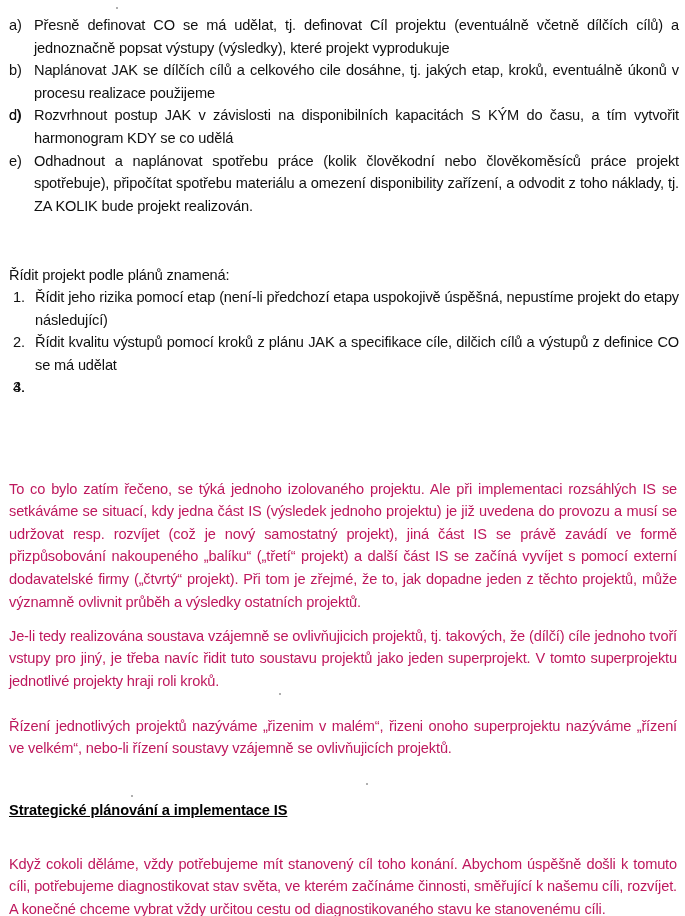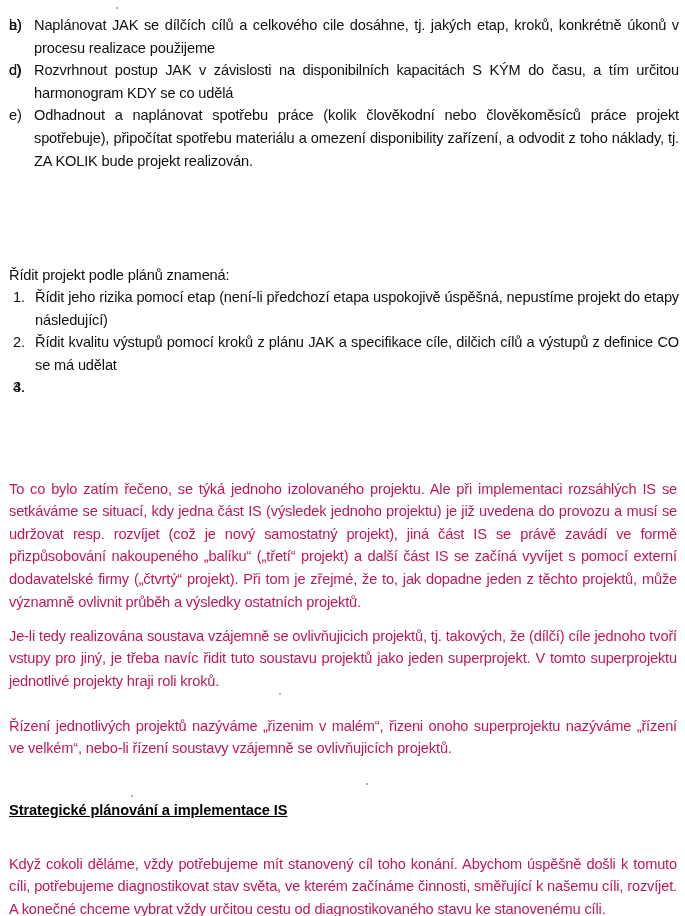--- a/index.html
+++ b/index.html
@@ -132,31 +132,32 @@
   }
 </style>
 </head>
 <body>
 
 <div id="page">
 
   <ul class="alpha-list">
     <li>
       <span class="marker">a)</span>
+      <span>Přesně definovat CO se má udělat, tj. definovat Cíl projektu (eventuálně včetně dílčích cílů) a jednoznačně popsat výstupy (výsledky), které projekt vyprodukuje</span>
     </li>
     <li>
       <span class="marker">b)</span>
-      <span>Naplánovat JAK se dílčích cílů a celkového cile dosáhne, tj. jakých etap, kroků, konkrétně úkonů v procesu realizace použijeme</span>
+      <span>Naplánovat JAK se dílčích cílů a celkového cile dosáhne, tj. jakých etap, kroků, eventuálně úkonů v procesu realizace použijeme</span>
     </li>
     <li>
       <span class="marker">c)</span>
     </li>
     <li>
       <span class="marker">d)</span>
-      <span>Rozvrhnout postup JAK v závislosti na disponibilních kapacitách S KÝM do času, a tím určitou harmonogram KDY se co udělá</span>
+      <span>Rozvrhnout postup JAK v závislosti na disponibilních kapacitách S KÝM do času, a tím vytvořit harmonogram KDY se co udělá</span>
     </li>
     <li>
       <span class="marker">e)</span>
       <span>Odhadnout a naplánovat spotřebu práce (kolik člověkodní nebo člověkoměsíců práce projekt spotřebuje), připočítat spotřebu materiálu a omezení disponibility zařízení,  a odvodit z toho náklady, tj. ZA KOLIK bude projekt realizován.</span>
     </li>
   </ul>
 
   <div class="intro-line">Řídit projekt podle plánů znamená:</div>
 
   <ol class="num-list">

